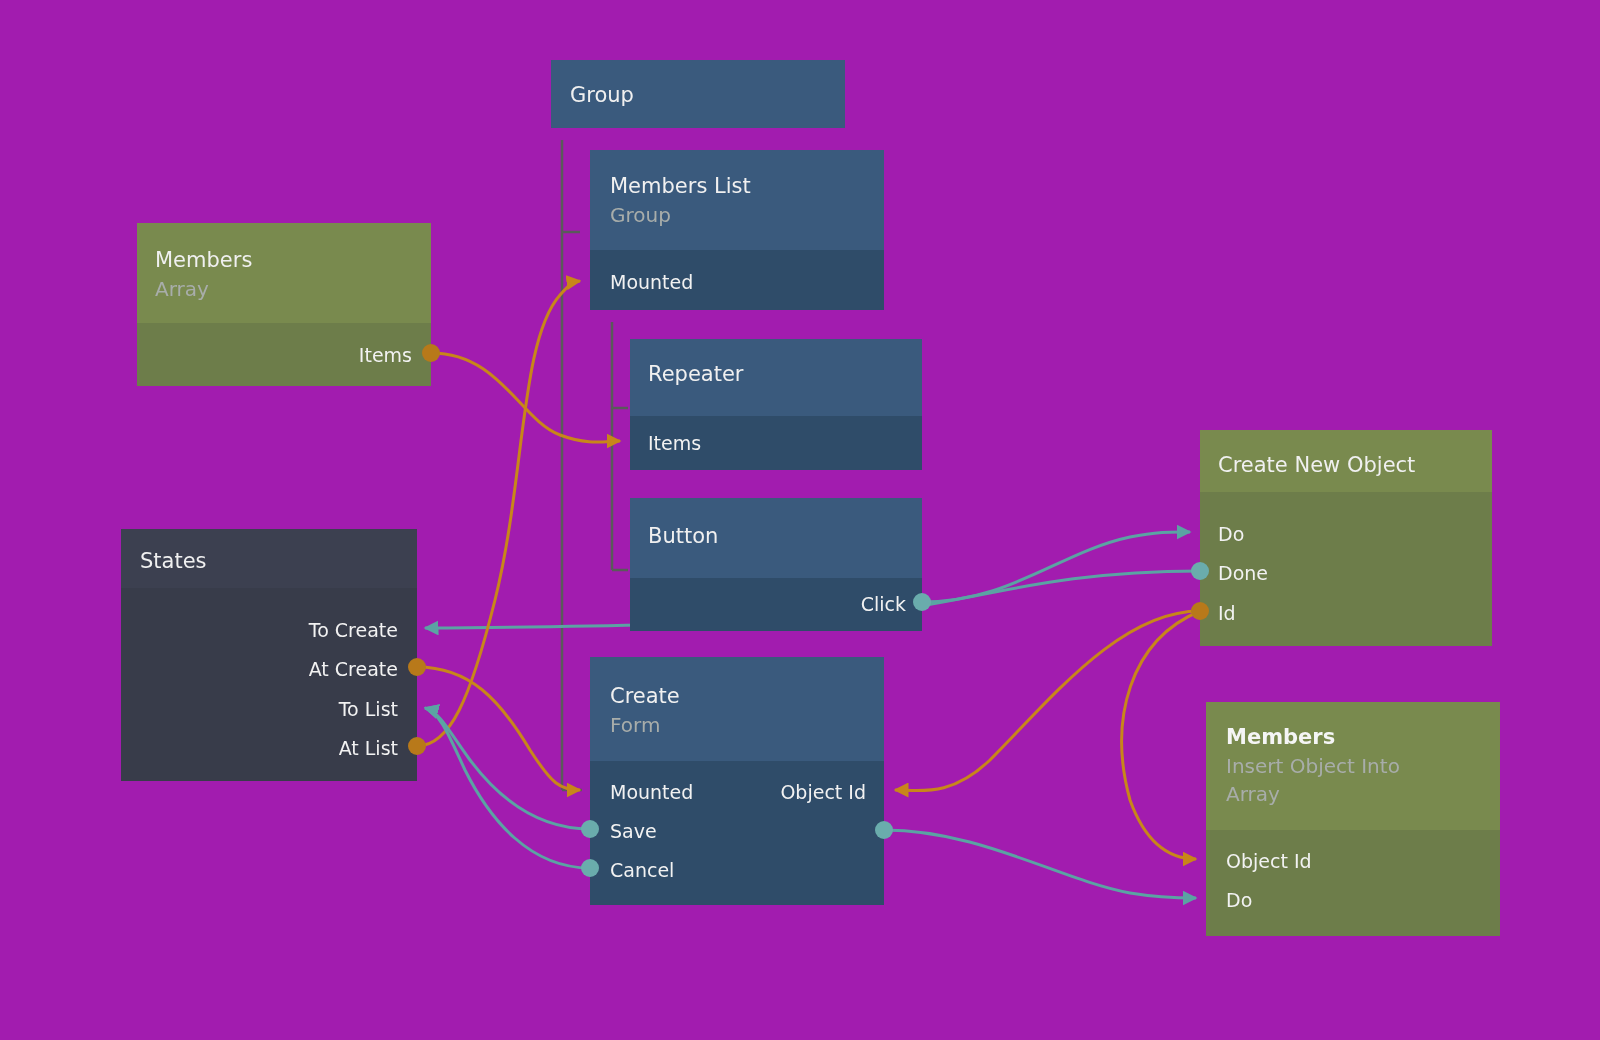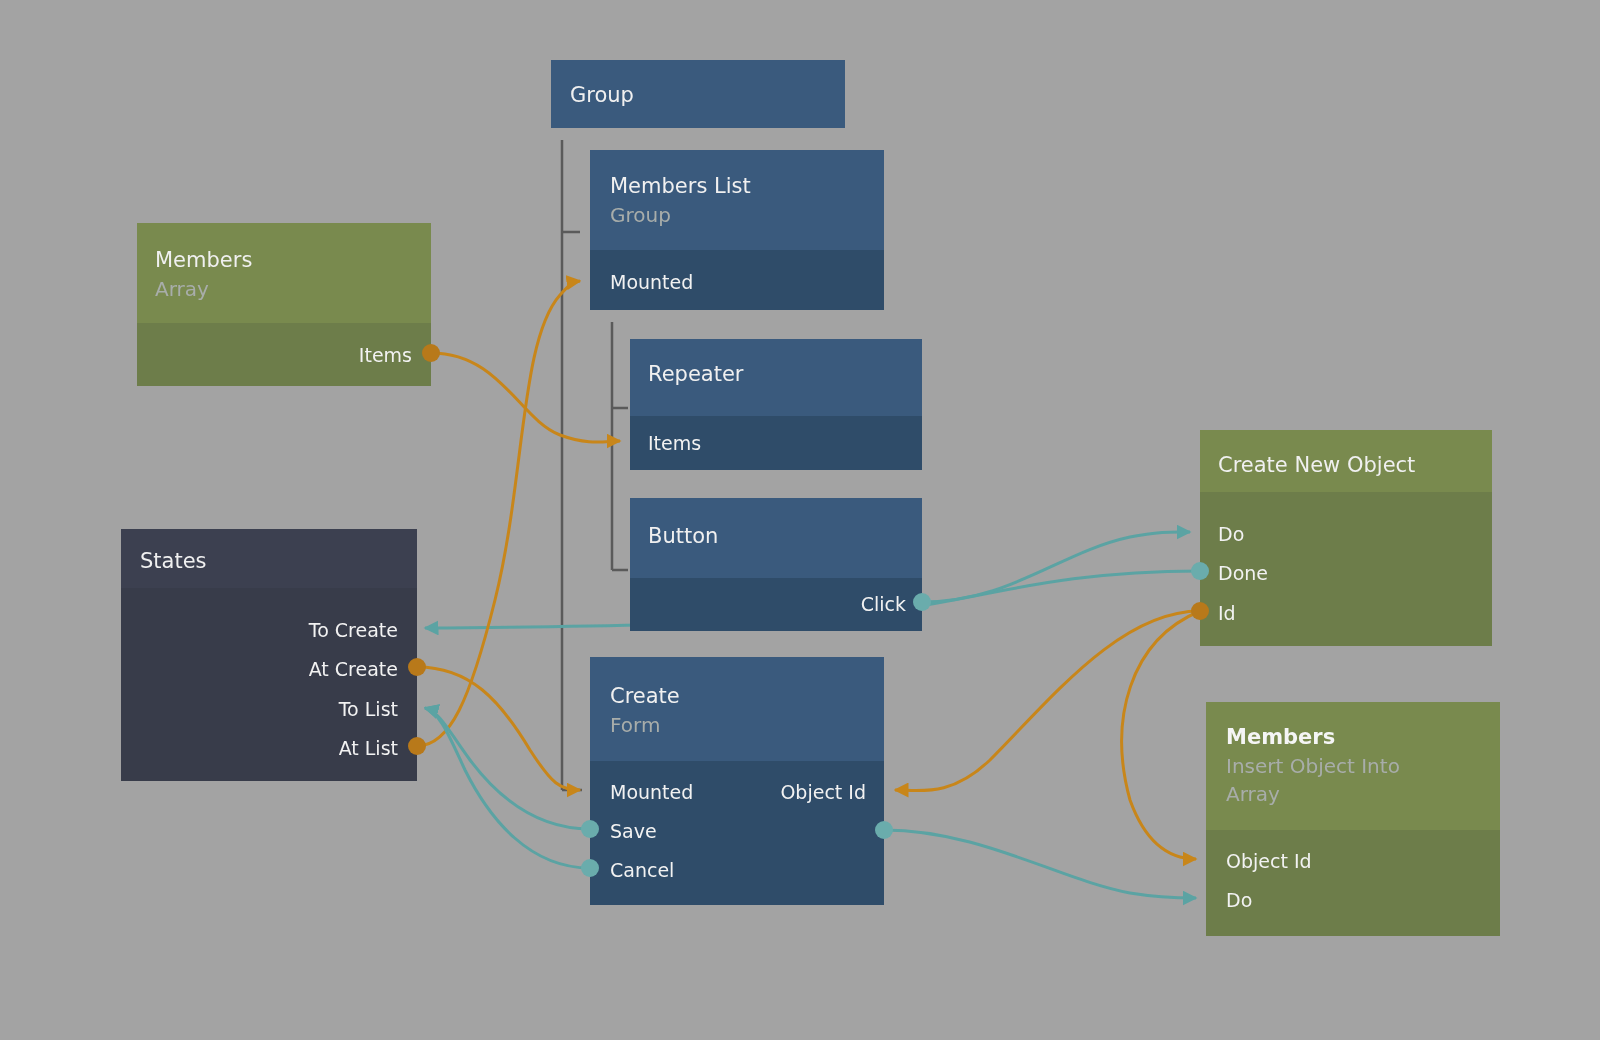--- a/index.html
+++ b/index.html
@@ -10,21 +10,21 @@
   body {
     width: 1600px;
     height: 1040px;
     overflow: hidden;
     font-family: "DejaVu Sans", sans-serif;
   }
   #canvas-root {
     position: relative;
     width: 1600px;
     height: 1040px;
-    background: #a3a3a3;
+    background: #a21caf;
   }
   svg.graph {
     position: absolute;
     top: 0; left: 0;
     width: 1600px;
     height: 1040px;
   }
   .node-title {
     font-size: 21px;
     fill: #f0f0f0;

